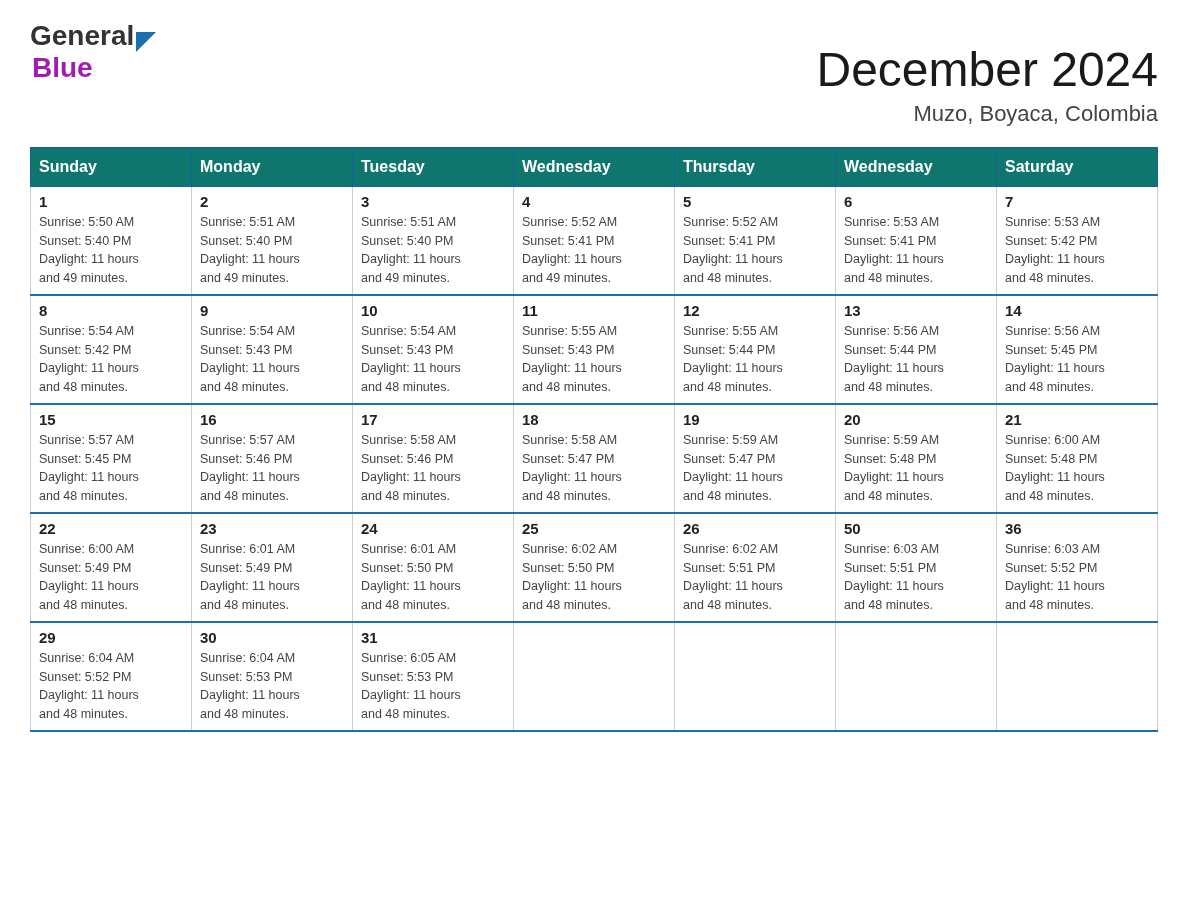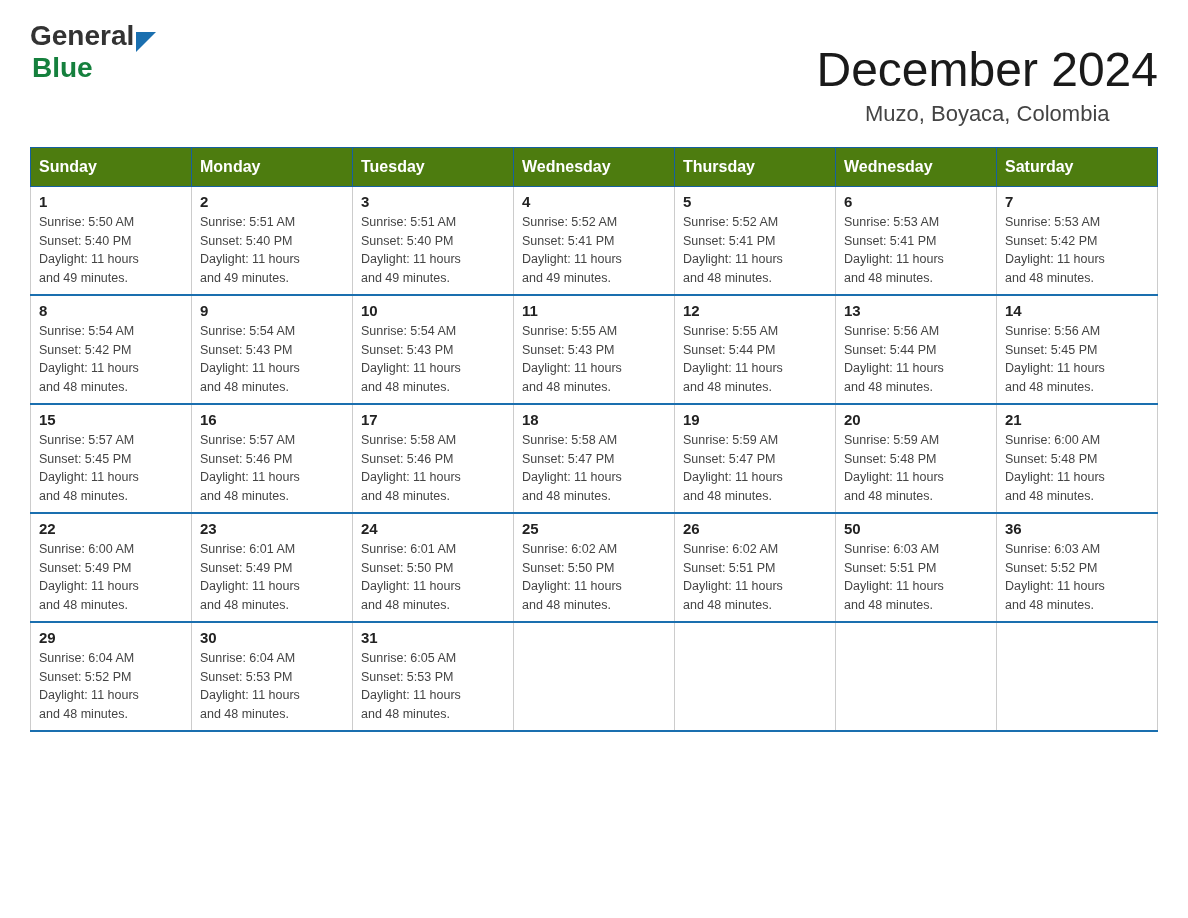--- a/index.html
+++ b/index.html
@@ -32,29 +32,28 @@
     .month-year {
       font-size: 48px;
       font-weight: normal;
       color: #1a1a1a;
       line-height: 1.1;
     }
     .location {
       font-size: 22px;
       color: #444;
       margin-top: 4px;
-      text-align: center;
     }
     .calendar {
       width: 100%;
       border-collapse: collapse;
       border: 1px solid #ccc;
     }
     .calendar thead tr th {
-      background-color: #4d7c0f;
+      background-color: #0f766e;
       color: #fff;
       font-size: 16px;
       font-weight: bold;
       padding: 10px 8px;
       text-align: left;
       border: 1px solid #1560a0;
     }
     .calendar tbody tr td {
       border: 1px solid #ccc;
       vertical-align: top;
@@ -95,21 +94,21 @@
 <div class="header">
   <div class="logo-svg-wrap">
     <div class="logo-line1">
       <span class="logo-text-general">General</span>
 
       <svg width="20" height="20" viewBox="0 0 20 20" style="margin-left:2px; margin-top:6px;">
         <polygon points="0,0 20,0 0,20" fill="#1a6faf"></polygon>
       </svg>
     </div>
     <div style="margin-left: 2px;">
-      <span style="font-size:28px; font-weight:bold; color:#15803d;">Blue</span>
+      <span style="font-size:28px; font-weight:bold; color:#a21caf;">Blue</span>
     </div>
   </div>
   <div class="title-block">
     <div class="month-year">December 2024</div>
     <div class="location">Muzo, Boyaca, Colombia</div>
   </div>
 </div>
 
 <table class="calendar">
   <thead>

